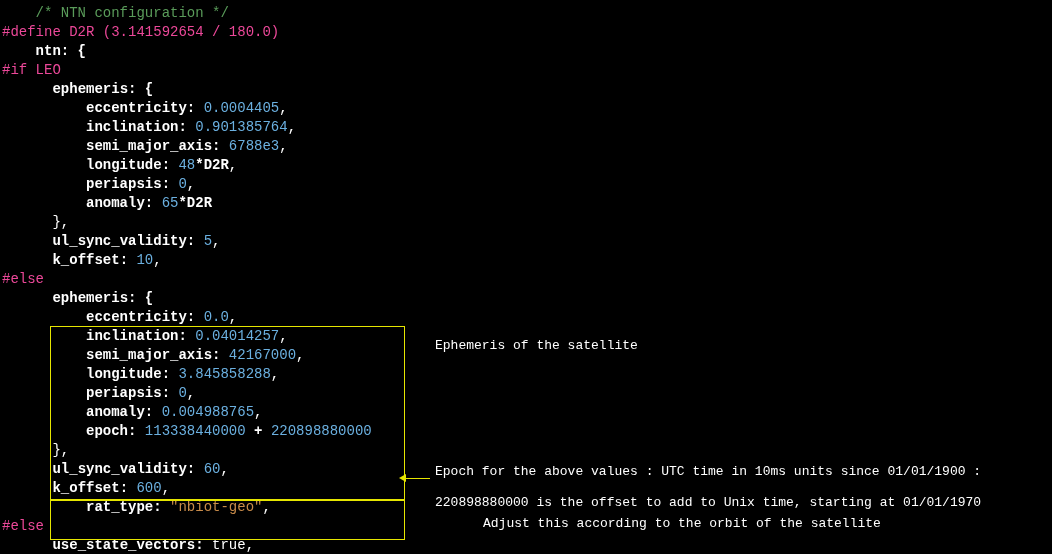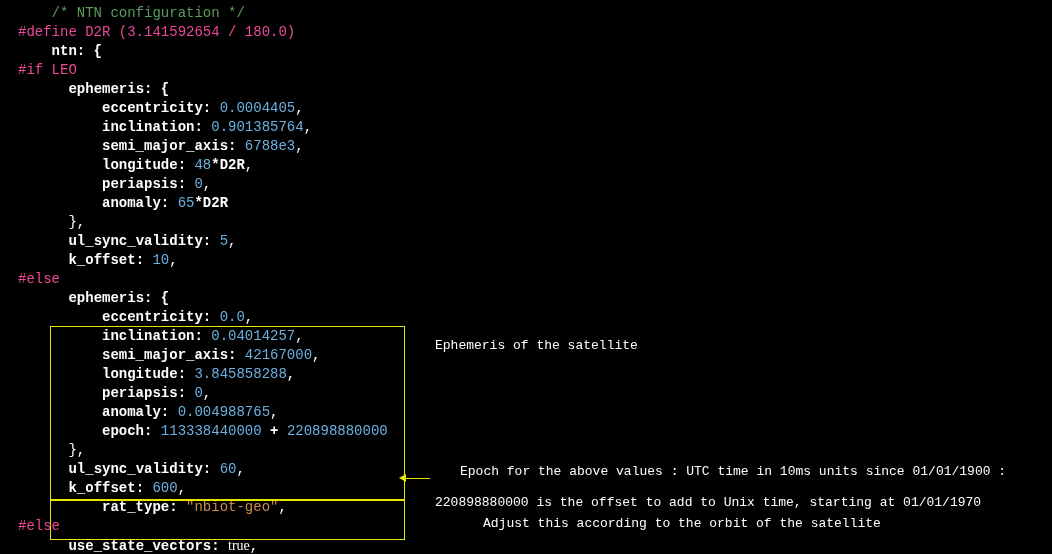--- a/index.html
+++ b/index.html
@@ -8,43 +8,43 @@
     font-family: "Consolas", "Courier New", monospace;
     font-size: 14px;
     line-height: 19px;
     color: #c8c8c8;
     width: 1052px;
     height: 554px;
     overflow: hidden;
     position: relative;
     padding-top: 4px;
   }
-  .line { white-space: pre; padding-left: 18px; }
+  .line { white-space: pre; padding-left: 2px; }
   .comment { color: #5a9c5a; }
   .directive { color: #ec4899; }
   .key { color: #ffffff; font-weight: bold; }
   .punct { color: #ffffff; }
   .num { color: #6bb0e0; }
   .str { color: #c88b4a; }
-  .kw-white { color: #ffffff; font-family: Liberation Serif, serif; }
+  .kw-white { color: #ffffff; }
   .box1 {
     position: absolute;
     border: 1px solid #e6e600;
     pointer-events: none;
   }
   .box-a { left: 50px; top: 326px; width: 355px; height: 174px; }
   .box-b { left: 50px; top: 500px; width: 355px; height: 40px; }
   .annot {
     position: absolute;
     color: #ffffff;
     font-size: 13px;
     white-space: nowrap;
   }
   .annot1 { left: 435px; top: 336px; }
-  .annot2 { left: 460px; top: 462px; }
+  .annot2 { left: 435px; top: 462px; }
   .annot2b { left: 435px; top: 493px; }
   .annot3 { left: 435px; top: 514px; margin-left: 48px; }
   .arrow-line {
     position: absolute;
     background: #e6e600;
     height: 1px;
   }
   .arrow-head {
     position: absolute;
     width: 0; height: 0;

